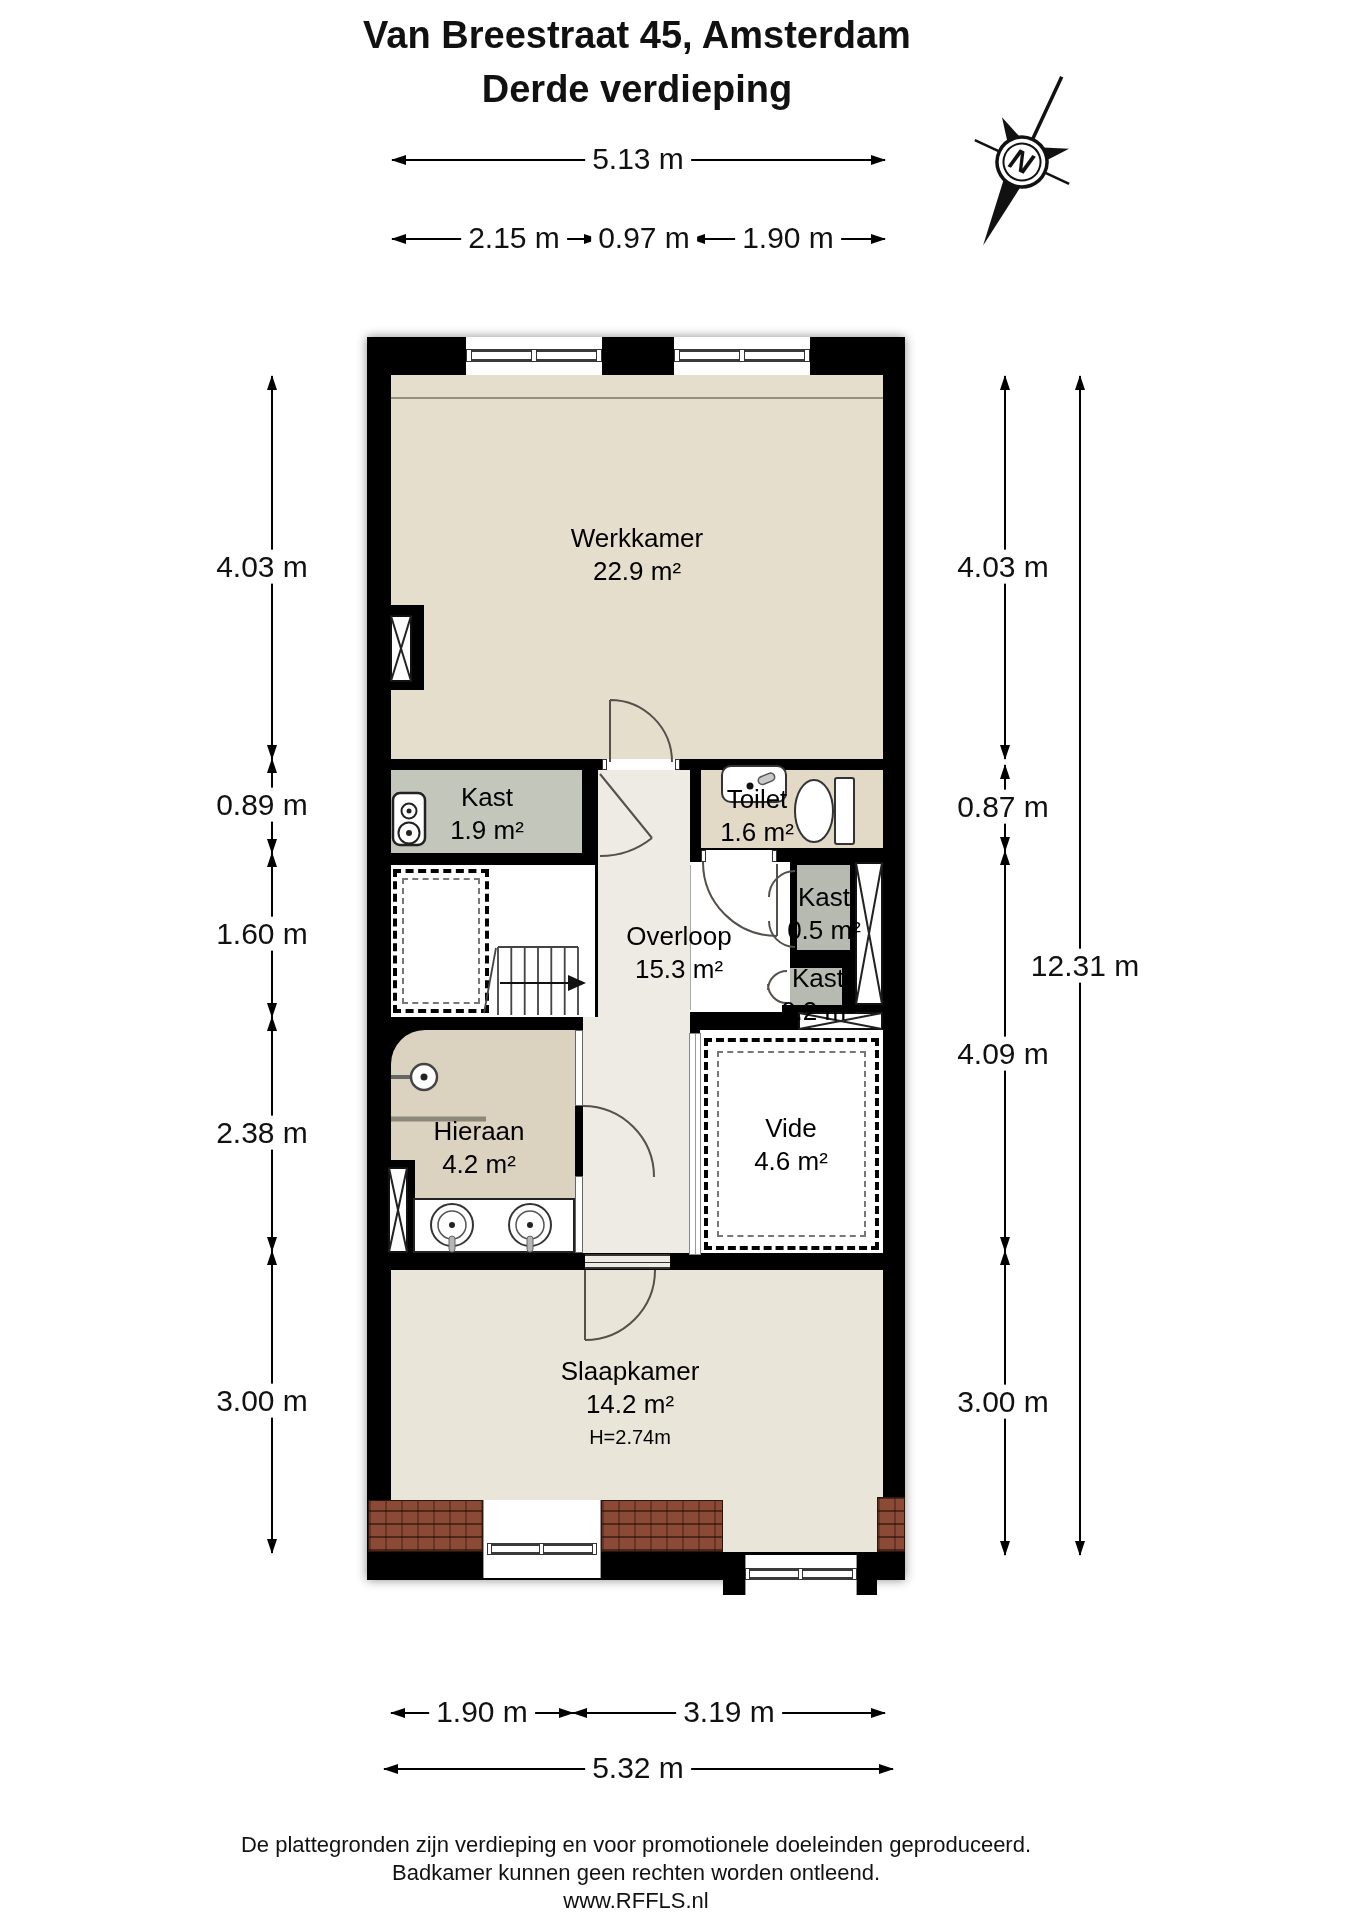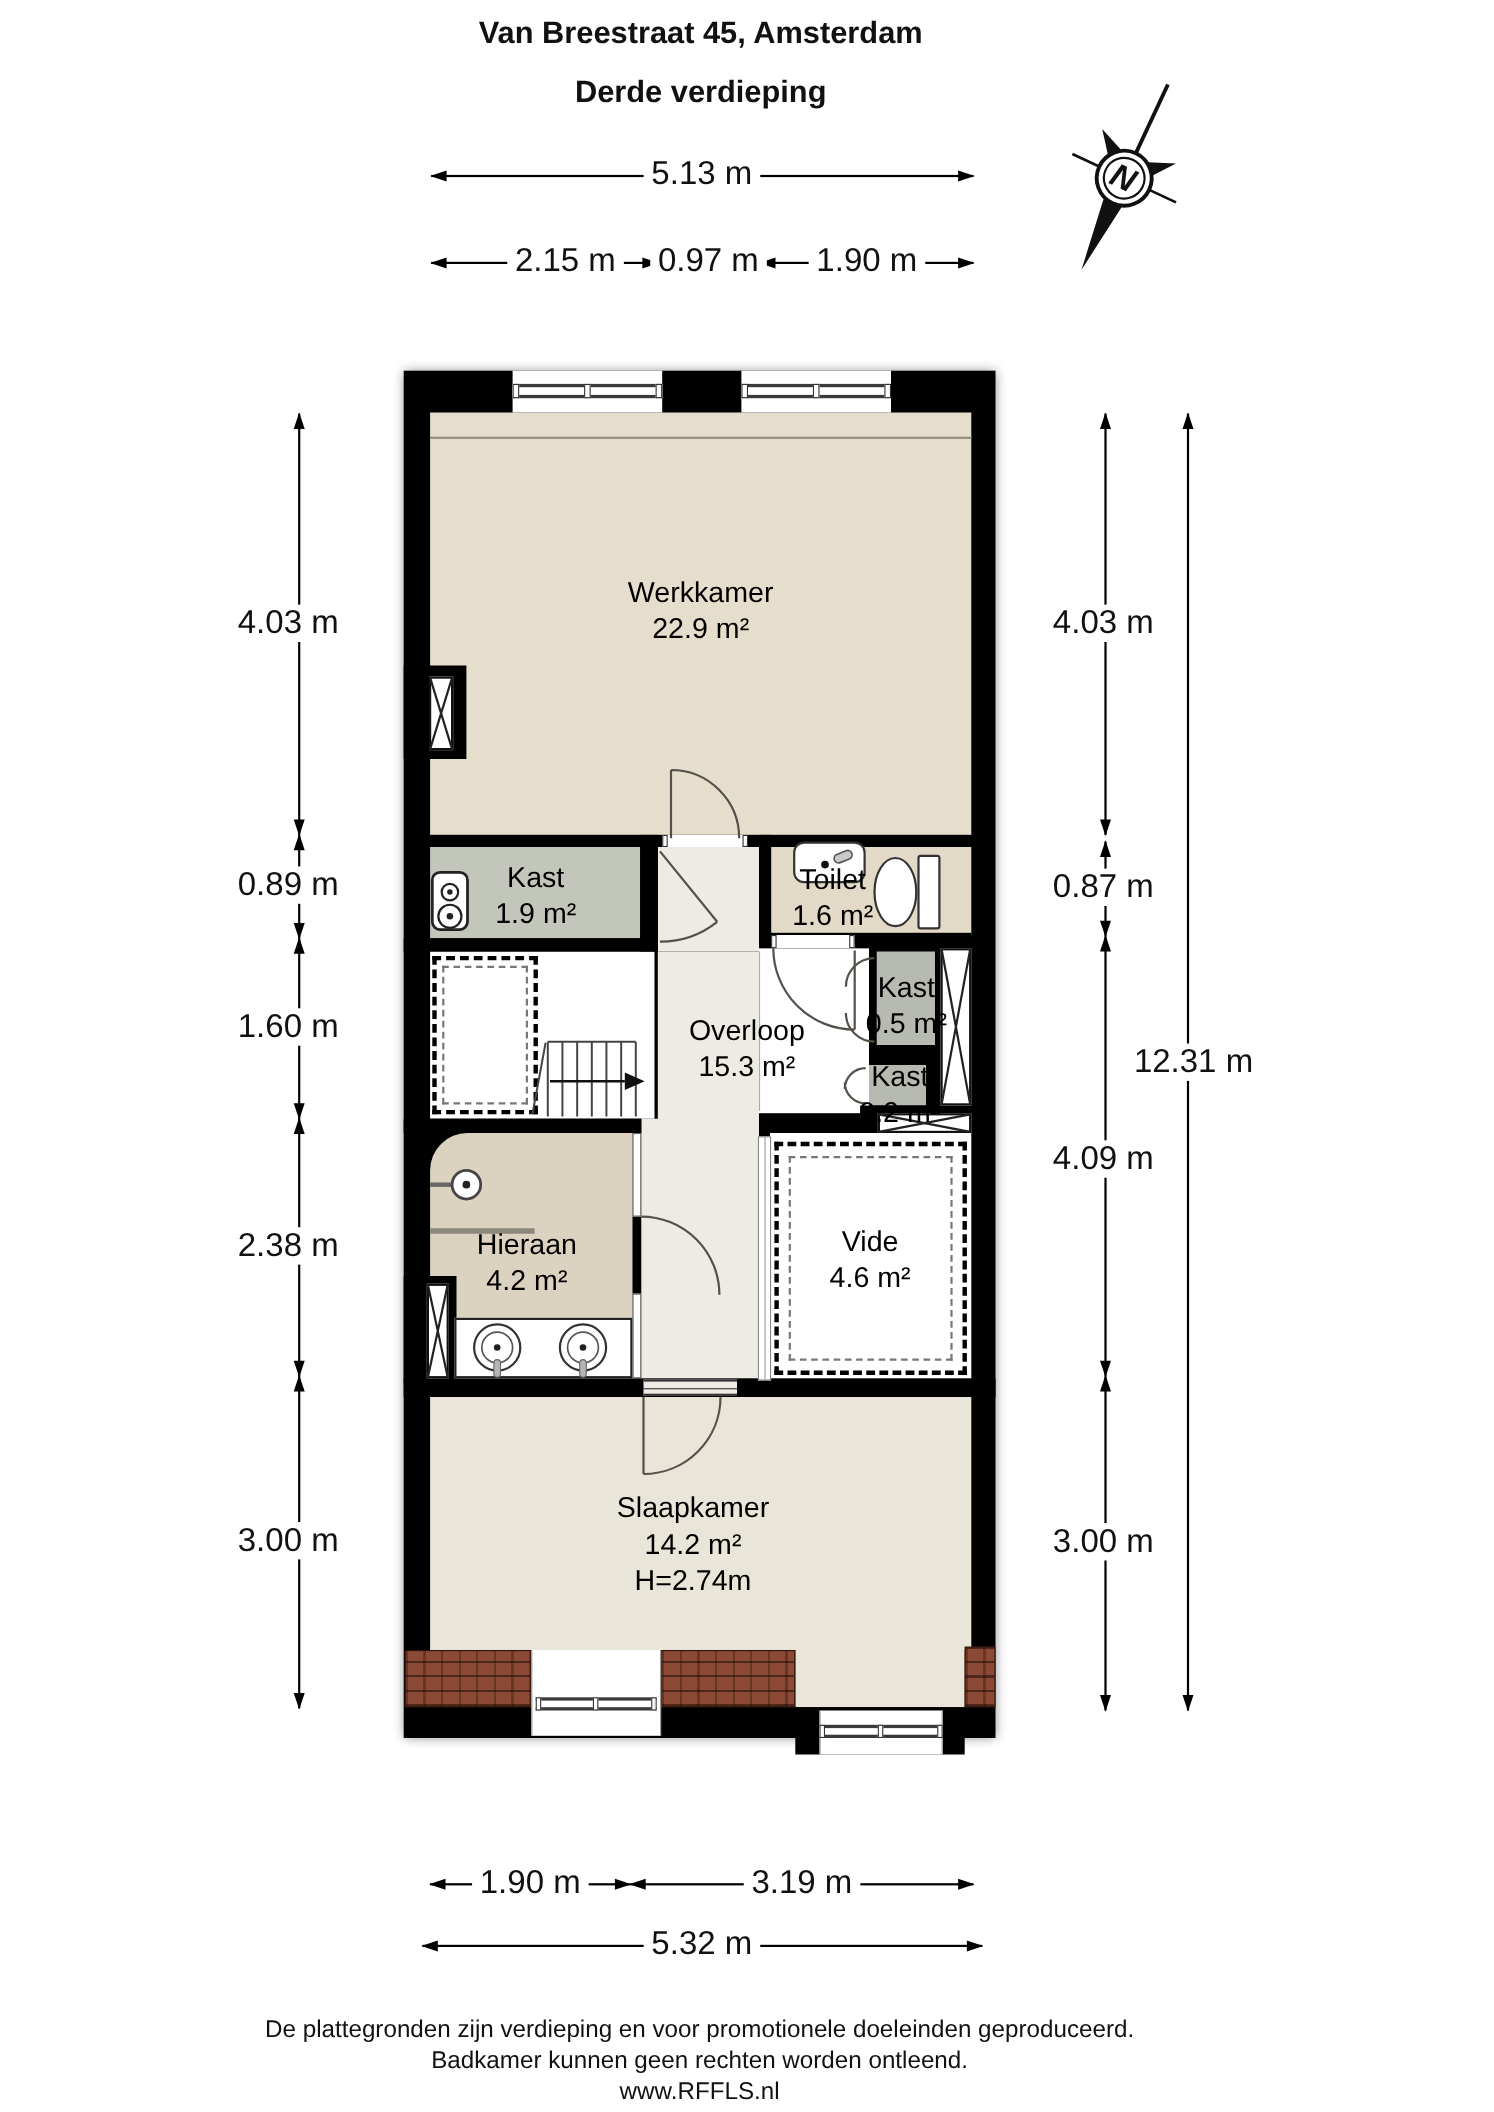--- a/index.html
+++ b/index.html
@@ -25,22 +25,22 @@
   .dimh:before,.dimh:after{content:"";position:absolute;width:0;height:0;top:-6px;}
   .dimh:before{left:-1px;border-top:5px solid transparent;border-bottom:5px solid transparent;border-right:15px solid #000;}
   .dimh:after{right:-1px;border-top:5px solid transparent;border-bottom:5px solid transparent;border-left:15px solid #000;}
   .dimv{position:absolute;width:0;border-left:2px solid #000;}
   .dimv:before,.dimv:after{content:"";position:absolute;width:0;height:0;left:-6px;}
   .dimv:before{top:-1px;border-left:5px solid transparent;border-right:5px solid transparent;border-bottom:15px solid #000;}
   .dimv:after{bottom:-1px;border-left:5px solid transparent;border-right:5px solid transparent;border-top:15px solid #000;}
   .dlabel{position:absolute;transform:translate(-50%,-54%);background:#fff;padding:0 7px;font-size:30px;white-space:nowrap;z-index:6;}
   .rlabel{position:absolute;transform:translate(-50%,-50%);text-align:center;font-size:26px;line-height:33px;color:#000000;white-space:nowrap;z-index:5;}
   .rlabel span{display:block;}
-  .rlabel .hline{font-size:26px;}
-  .title{position:absolute;left:637px;transform:translateX(-50%);text-align:center;font-weight:bold;font-size:28px;white-space:nowrap;}
+  .rlabel .hline{font-size:20px;}
+  .title{position:absolute;left:637px;transform:translateX(-50%);text-align:center;font-weight:bold;font-size:38px;white-space:nowrap;}
   .fline{position:absolute;left:636px;transform:translateX(-50%);font-size:22px;white-space:nowrap;}
   svg{display:block;}
 </style>
 </head>
 <body>
 
 <div id="canvas">
 
   <div class="title" style="top:14px">Van Breestraat 45, Amsterdam</div>
   <div class="title" style="top:68px">Derde verdieping</div>

